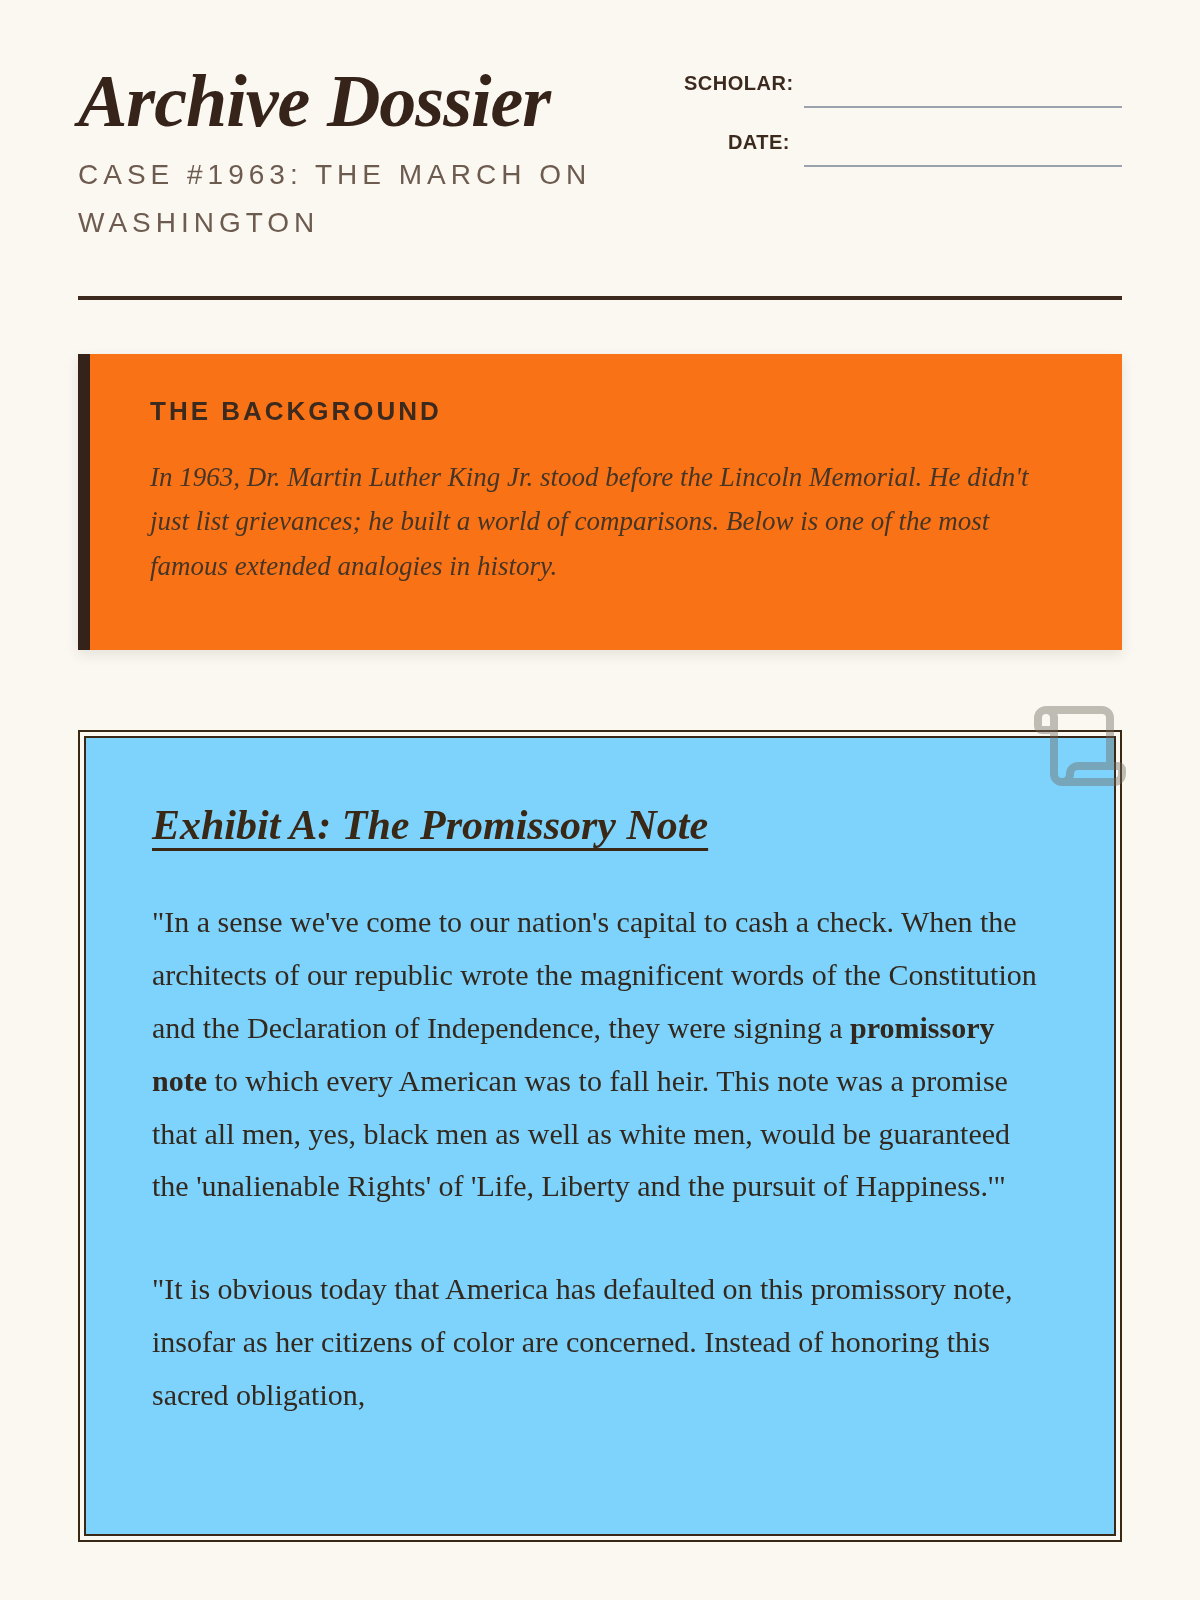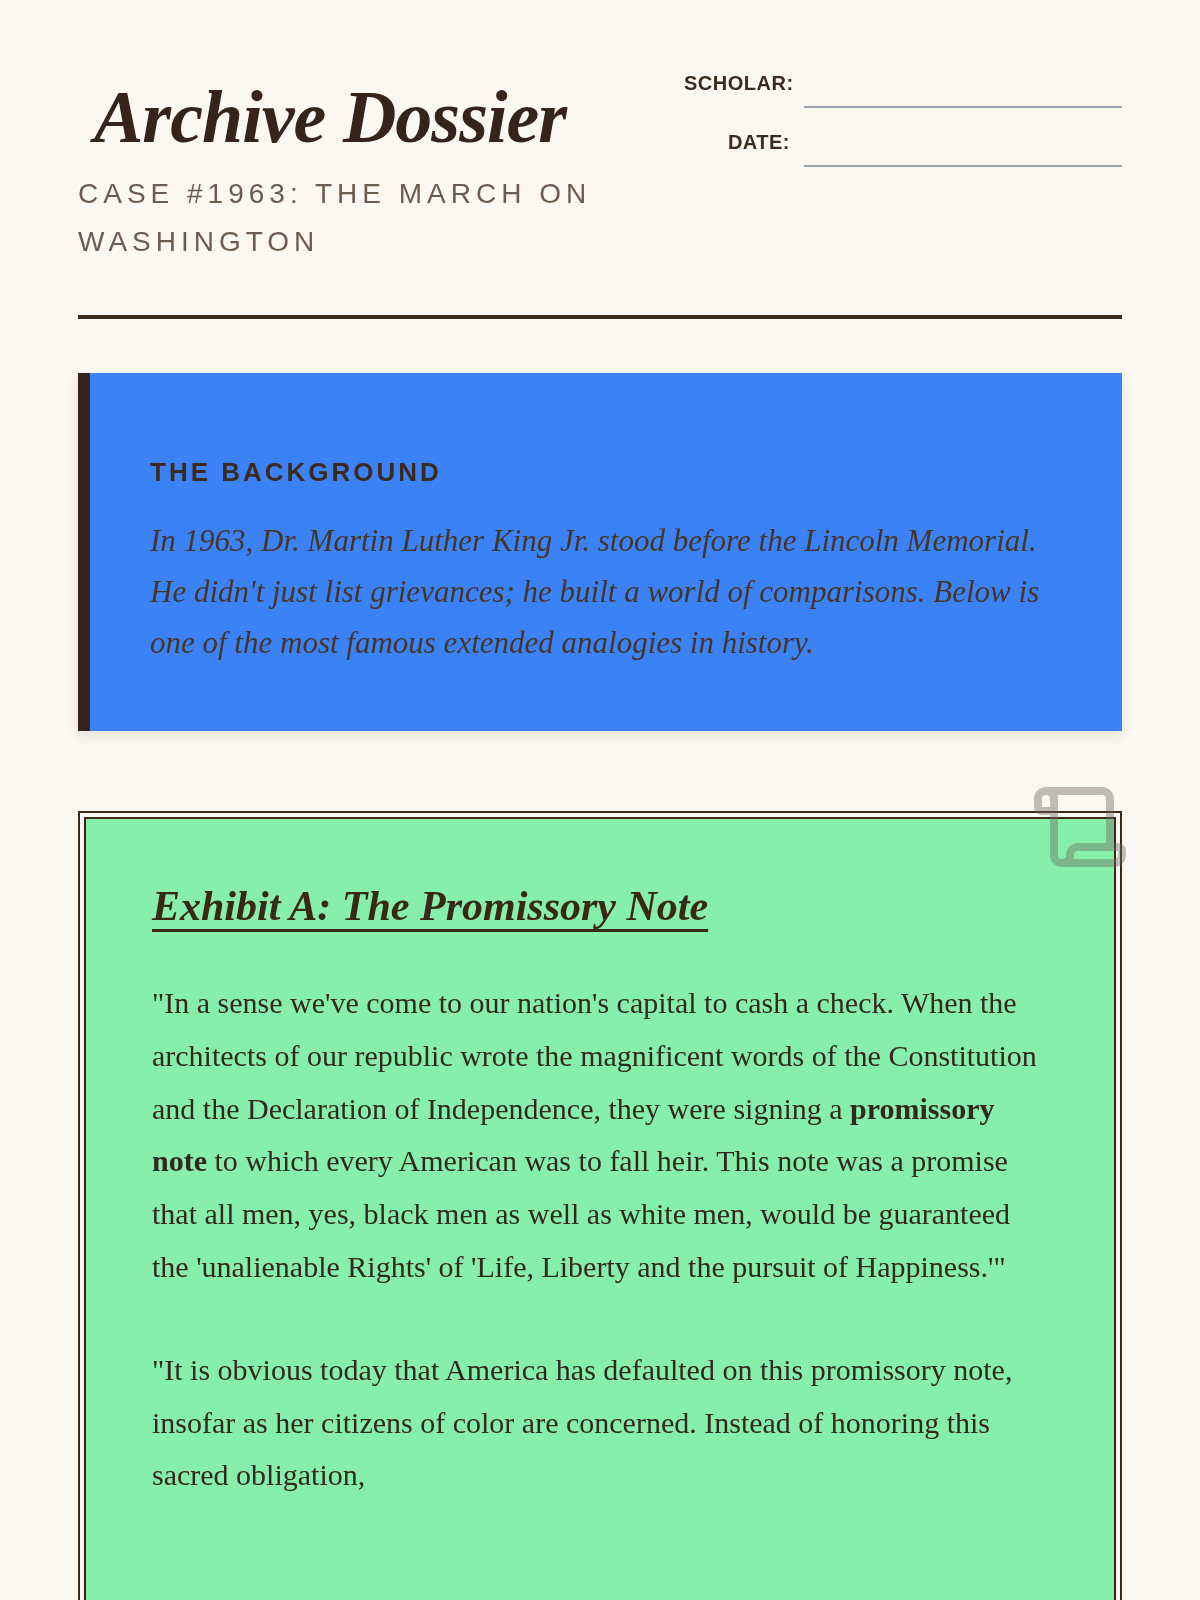--- a/index.html
+++ b/index.html
@@ -10,21 +10,21 @@
     overflow: hidden;
     background: #faf8f1;
     font-family: "Liberation Sans", sans-serif;
     color: #3d2a1f;
   }
   .page { padding: 64px 78px 0 78px; }
 
   
   .header { display: flex; justify-content: space-between; align-items: flex-start; }
   .title {
-    margin: 16px;
+    margin: 0;
     font-family: "Liberation Serif", serif;
     font-style: italic;
     font-weight: 700;
     font-size: 74px;
     line-height: 1.0;
     letter-spacing: -1px;
     color: #36241b;
   }
   .case-label {
     margin-top: 13px;
@@ -61,37 +61,37 @@
     border: none;
     height: 4px;
     border-top: 2px solid #3d2a1f;
     border-bottom: 2px solid #3d2a1f;
     background: transparent;
   }
 
   
   .background-card {
     margin-top: 54px;
-    background: #3b82f6;
+    background: #f97316;
     border-left: 12px solid #35231a;
-    padding: 84px 62px 62px 60px;
+    padding: 42px 62px 62px 60px;
     box-shadow: 0 5px 12px rgba(61, 42, 31, 0.10);
   }
   .bg-heading {
     margin: 0 0 28px 0;
     font-size: 26px;
     font-weight: 700;
     letter-spacing: 3px;
     color: #3d2a1f;
   }
   .bg-body {
     margin: 0;
     font-family: "Liberation Serif", serif;
     font-style: italic;
-    font-size: 31px;
+    font-size: 27px;
     line-height: 1.64;
     color: #463527;
   }
 
   
   .exhibit-wrap { margin-top: 80px; position: relative; }
   .scroll-icon {
     position: absolute;
     top: -32px;
     right: -8px;
@@ -104,21 +104,21 @@
   .scroll-icon svg { width: 100%; height: 100%; display: block; }
   .exhibit-frame {
     position: relative;
     z-index: 1;
     border: 2px solid #3a2817;
     padding: 4px;
     background: #faf8f1;
   }
   .exhibit-inner {
     border: 2px solid #3a2817;
-    background: #86efac;
+    background: #7dd3fc;
     padding: 62px 66px 80px 66px;
     min-height: 800px;
   }
   .exhibit-title {
     margin: 0 0 46px 0;
     font-family: "Liberation Serif", serif;
     font-style: italic;
     font-weight: 700;
     font-size: 42px;
     line-height: 1.2;

